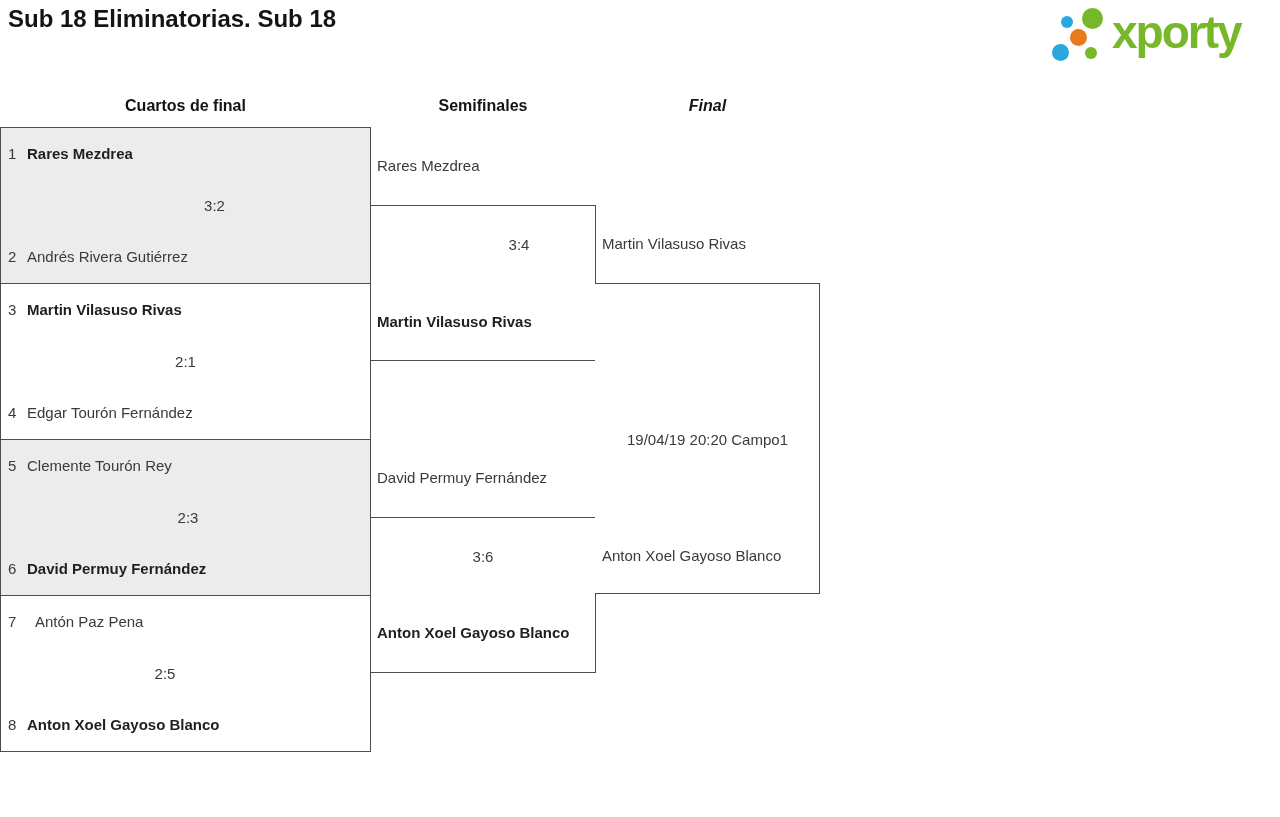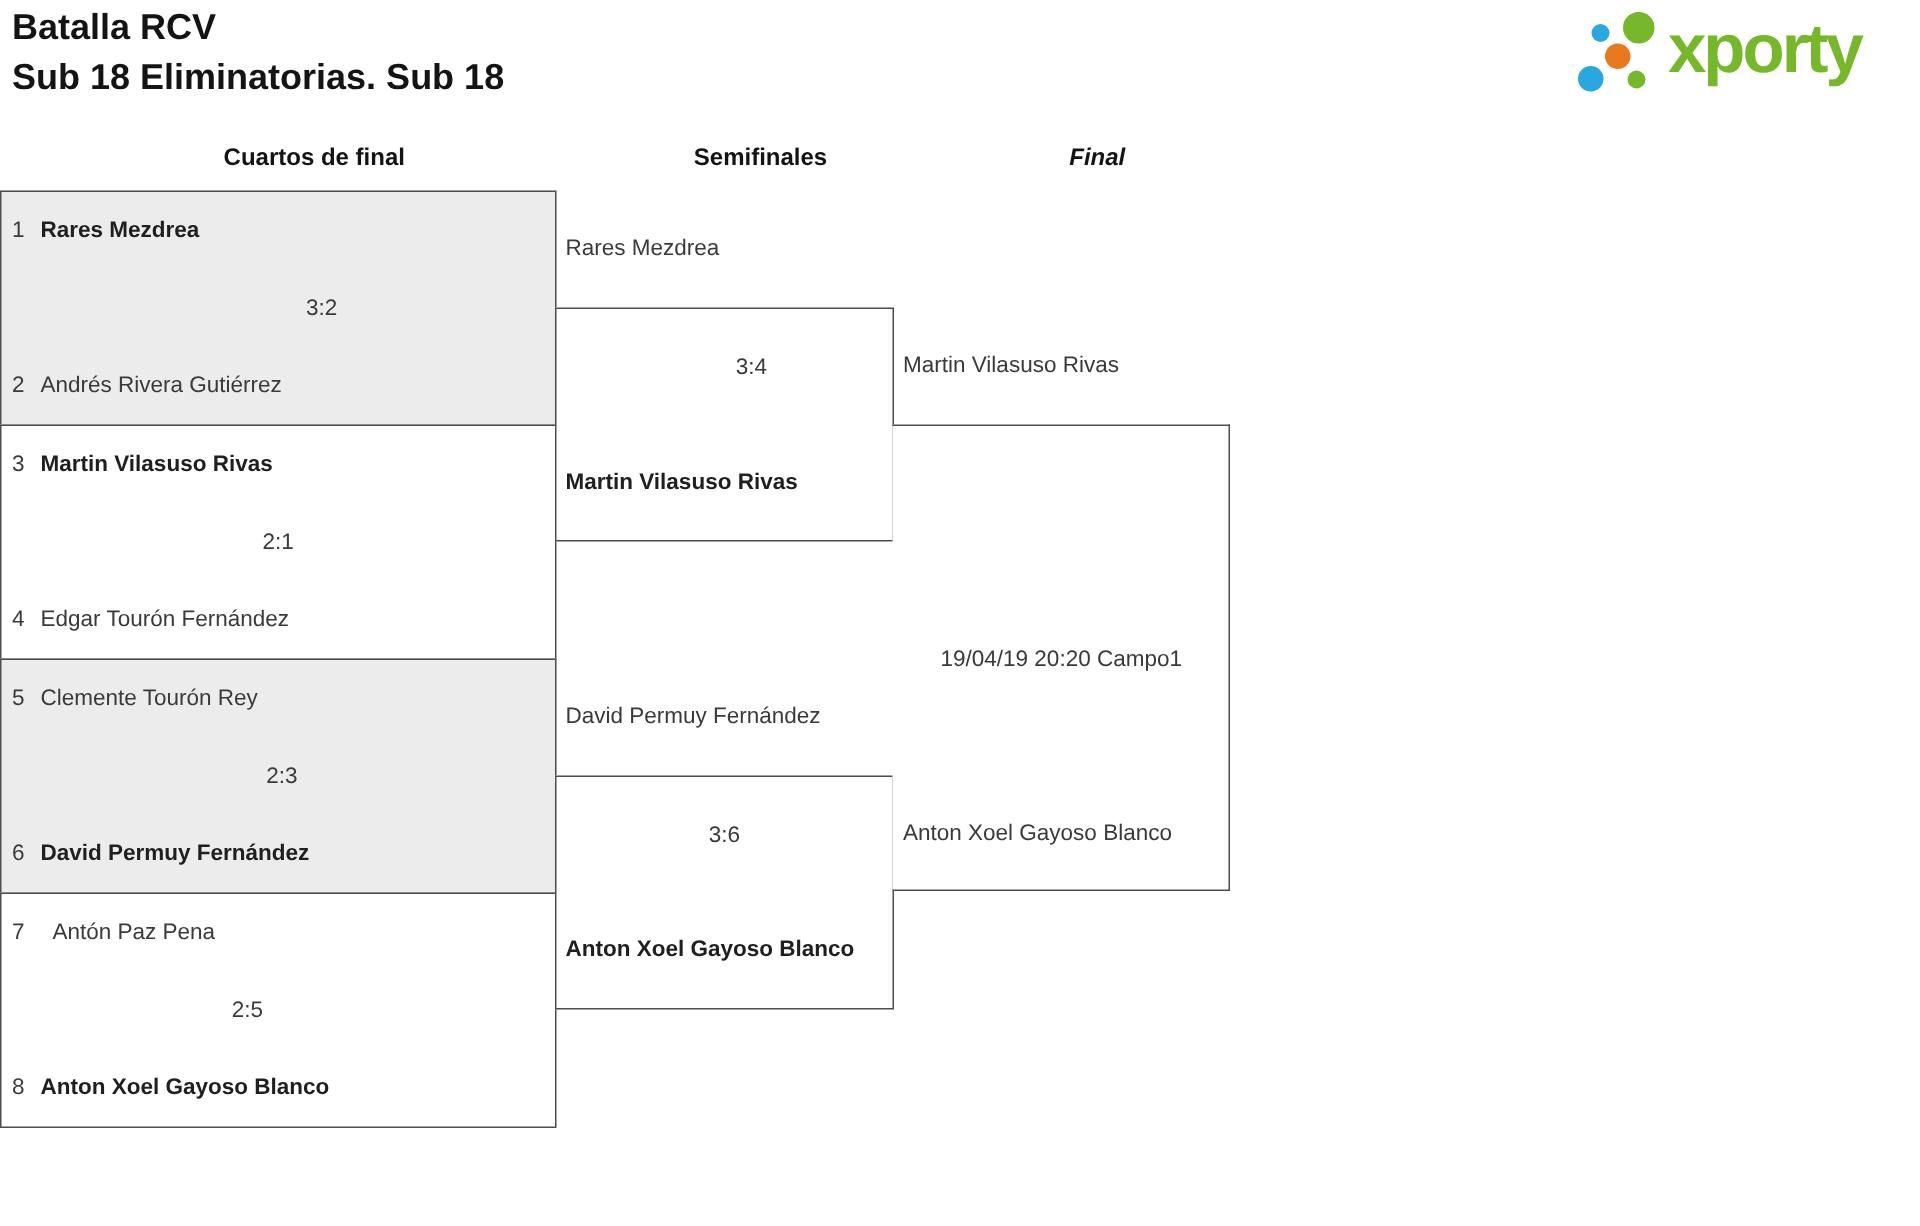--- a/index.html
+++ b/index.html
@@ -13,38 +13,37 @@
 
   
   .title{left:8px;top:2px;font-size:24px;line-height:33px;font-weight:bold;color:#141414;white-space:nowrap;}
 
   
   .logo{left:1040px;top:0;width:240px;height:72px;cursor:pointer;}
   .dot{position:absolute;border-radius:50%;}
   .logo-text{position:absolute;left:72px;top:6px;font-size:46px;line-height:52px;font-weight:bold;letter-spacing:-2px;}
 
   
-  .round-h{top:97px;text-align:center;font-size:16px;font-weight:bold;color:#141414;margin-left:24px;}
+  .round-h{top:97px;text-align:center;font-size:16px;font-weight:bold;color:#141414;}
 
   
   .box{border:1px solid #4d4d4d;box-sizing:border-box;background:#ffffff;}
   .box.gray{background:#ececec;}
   .box.noleft{border-left:none;}
 
   
   .txt{font-size:15px;line-height:16px;color:#3a3a3a;white-space:nowrap;}
   .txt.b{font-weight:bold;color:#1f1f1f;}
   .score{font-size:15px;line-height:16px;color:#3a3a3a;text-align:center;}
   .seed{font-size:15px;line-height:16px;color:#3a3a3a;}
 </style>
 </head>
 <body>
 
 <div class="abs title">
-  <div>Batalla RCV</div>
   <div>Sub 18 Eliminatorias. Sub 18</div>
 </div>
 
 <div class="abs logo">
   <span class="dot" style="left: 21px; top: 16px; width: 12px; height: 12px; background: rgb(41, 168, 223);"></span>
   <span class="dot" style="left: 42px; top: 8px; width: 21px; height: 21px; background: rgb(118, 184, 42);"></span>
   <span class="dot" style="left: 30px; top: 29px; width: 17px; height: 17px; background: rgb(232, 121, 29);"></span>
   <span class="dot" style="left: 12px; top: 44px; width: 17px; height: 17px; background: rgb(41, 168, 223);"></span>
   <span class="dot" style="left: 45px; top: 47px; width: 12px; height: 12px; background: rgb(118, 184, 42);"></span>
   <span class="logo-text" style="color: rgb(118, 184, 42);">xporty</span>
@@ -80,21 +79,21 @@
 <div class="abs seed" style="left:8px;top:614px;">7</div>
 <div class="abs txt" style="left:35px;top:614px;">Antón Paz Pena</div>
 <div class="abs score" style="left:0;width:330px;top:666px;">2:5</div>
 <div class="abs seed" style="left:8px;top:717px;">8</div>
 <div class="abs txt b" style="left:27px;top:717px;">Anton Xoel Gayoso Blanco</div>
 
 <div class="abs box" style="left:370px;top:205px;width:226px;height:156px;"></div>
 <div class="abs box" style="left:370px;top:517px;width:226px;height:156px;"></div>
 
 <div class="abs txt" style="left:377px;top:158px;">Rares Mezdrea</div>
-<div class="abs score" style="left:370px;width:262px;top:237px;">3:4</div>
+<div class="abs score" style="left:370px;width:226px;top:237px;padding-left:36px;">3:4</div>
 <div class="abs txt b" style="left:377px;top:314px;">Martin Vilasuso Rivas</div>
 
 <div class="abs txt" style="left:377px;top:470px;">David Permuy Fernández</div>
 <div class="abs score" style="left:370px;width:226px;top:549px;">3:6</div>
 <div class="abs txt b" style="left:377px;top:625px;">Anton Xoel Gayoso Blanco</div>
 
 <div class="abs box noleft" style="left:595px;top:283px;width:225px;height:311px;"></div>
 
 <div class="abs txt" style="left:602px;top:236px;">Martin Vilasuso Rivas</div>
 <div class="abs score" style="left:595px;width:225px;top:392px;margin-top:40px;">19/04/19 20:20 Campo1</div>

